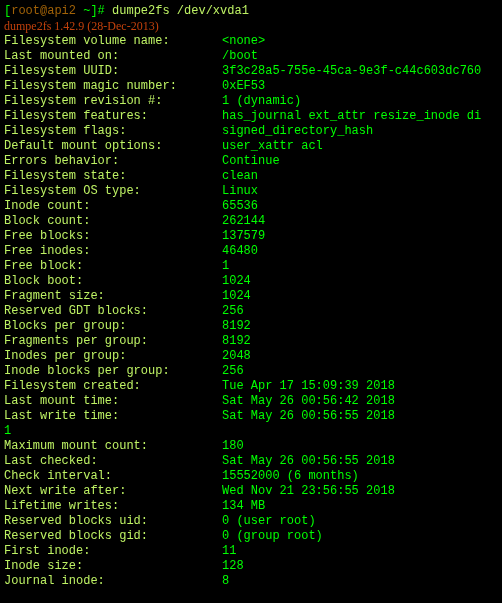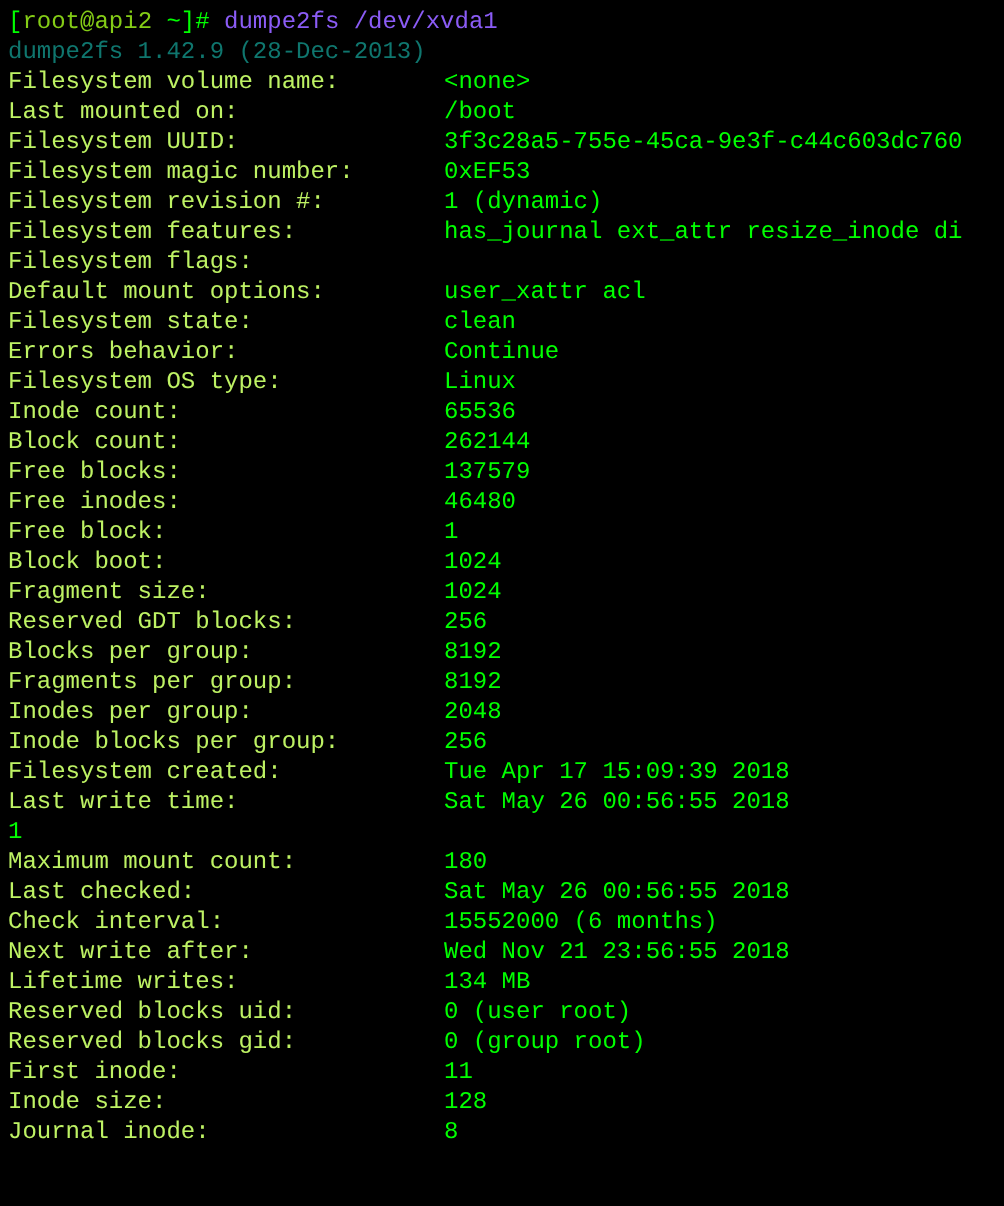--- a/index.html
+++ b/index.html
@@ -8,71 +8,73 @@
       font-family: "Courier New", monospace;
       font-size: 12px;
       line-height: 15px;
       margin: 0;
       padding: 4px;
       width: 494px;
     }
     .prompt-line {
       white-space: pre;
     }
-    .user-host { color: #84cc16; margin-top: 25px; }
+    .user-host { color: #a16207; margin-top: 25px; }
     .tilde { color: #00ff00; }
-    .cmd { color: #8b5cf6; text-align: right; }
+    .cmd { color: #bef264; text-align: right; }
     .output-line {
       display: flex;
       white-space: pre;
     }
     .label {
       color: #bef264;
       width: 218px;
       flex-shrink: 0;
     }
     .value {
       color: #00ff00;
       font-family: Liberation Mono, monospace;
     }
     .plain {
-      color: #0f766e;
+      color: #c2410c;
       white-space: pre;
+      font-family: Liberation Serif, serif;
     }
   </style>
 </head>
 <body>
 
 <div class="prompt-line">[<span class="user-host">root@api2</span> <span class="tilde">~</span>]# <span class="cmd">dumpe2fs /dev/xvda1</span></div>
 <div class="plain">dumpe2fs 1.42.9 (28-Dec-2013)</div>
 <div id="rows">
     <div class="output-line"><span class="label">Filesystem volume name:</span><span class="value">&lt;none&gt;</span></div>
     <div class="output-line"><span class="label">Last mounted on:</span><span class="value">/boot</span></div>
     <div class="output-line"><span class="label">Filesystem UUID:</span><span class="value">3f3c28a5-755e-45ca-9e3f-c44c603dc760</span></div>
     <div class="output-line"><span class="label">Filesystem magic number:</span><span class="value">0xEF53</span></div>
     <div class="output-line"><span class="label">Filesystem revision #:</span><span class="value">1 (dynamic)</span></div>
     <div class="output-line"><span class="label">Filesystem features:</span><span class="value">has_journal ext_attr resize_inode di</span></div>
-    <div class="output-line"><span class="label">Filesystem flags:</span></div>
+    <div class="output-line"><span class="label">Filesystem flags:</span><span class="value">signed_directory_hash</span></div>
     <div class="output-line"><span class="label">Default mount options:</span><span class="value">user_xattr acl</span></div>
+    <div class="output-line"><span class="label">Errors behavior:</span><span class="value">Continue</span></div>
     <div class="output-line"><span class="label">Filesystem state:</span><span class="value">clean</span></div>
-    <div class="output-line"><span class="label">Errors behavior:</span><span class="value">Continue</span></div>
     <div class="output-line"><span class="label">Filesystem OS type:</span><span class="value">Linux</span></div>
     <div class="output-line"><span class="label">Inode count:</span><span class="value">65536</span></div>
     <div class="output-line"><span class="label">Block count:</span><span class="value">262144</span></div>
     <div class="output-line"><span class="label">Free blocks:</span><span class="value">137579</span></div>
     <div class="output-line"><span class="label">Free inodes:</span><span class="value">46480</span></div>
     <div class="output-line"><span class="label">Free block:</span><span class="value">1</span></div>
     <div class="output-line"><span class="label">Block boot:</span><span class="value">1024</span></div>
     <div class="output-line"><span class="label">Fragment size:</span><span class="value">1024</span></div>
     <div class="output-line"><span class="label">Reserved GDT blocks:</span><span class="value">256</span></div>
     <div class="output-line"><span class="label">Blocks per group:</span><span class="value">8192</span></div>
     <div class="output-line"><span class="label">Fragments per group:</span><span class="value">8192</span></div>
     <div class="output-line"><span class="label">Inodes per group:</span><span class="value">2048</span></div>
     <div class="output-line"><span class="label">Inode blocks per group:</span><span class="value">256</span></div>
     <div class="output-line"><span class="label">Filesystem created:</span><span class="value">Tue Apr 17 15:09:39 2018</span></div>
+    <div class="output-line"><span class="label">Last mount time:</span><span class="value">Sat May 26 00:56:42 2018</span></div>
     <div class="output-line"><span class="label">Last write time:</span><span class="value">Sat May 26 00:56:55 2018</span></div>
     <div class="output-line"><span class="value">1</span></div>
     <div class="output-line"><span class="label">Maximum mount count:</span><span class="value">180</span></div>
     <div class="output-line"><span class="label">Last checked:</span><span class="value">Sat May 26 00:56:55 2018</span></div>
     <div class="output-line"><span class="label">Check interval:</span><span class="value">15552000 (6 months)</span></div>
     <div class="output-line"><span class="label">Next write after:</span><span class="value">Wed Nov 21 23:56:55 2018</span></div>
     <div class="output-line"><span class="label">Lifetime writes:</span><span class="value">134 MB</span></div>
     <div class="output-line"><span class="label">Reserved blocks uid:</span><span class="value">0 (user root)</span></div>
     <div class="output-line"><span class="label">Reserved blocks gid:</span><span class="value">0 (group root)</span></div>
     <div class="output-line"><span class="label">First inode:</span><span class="value">11</span></div>

